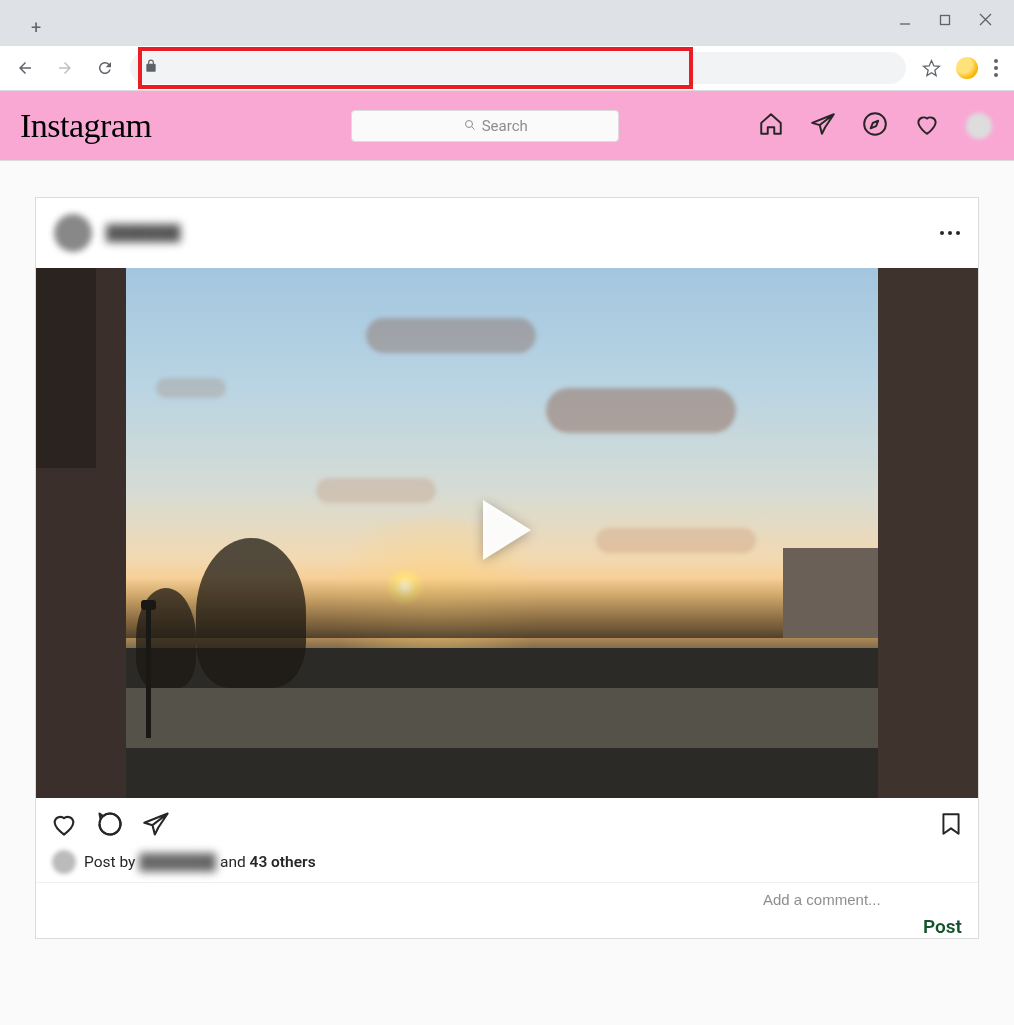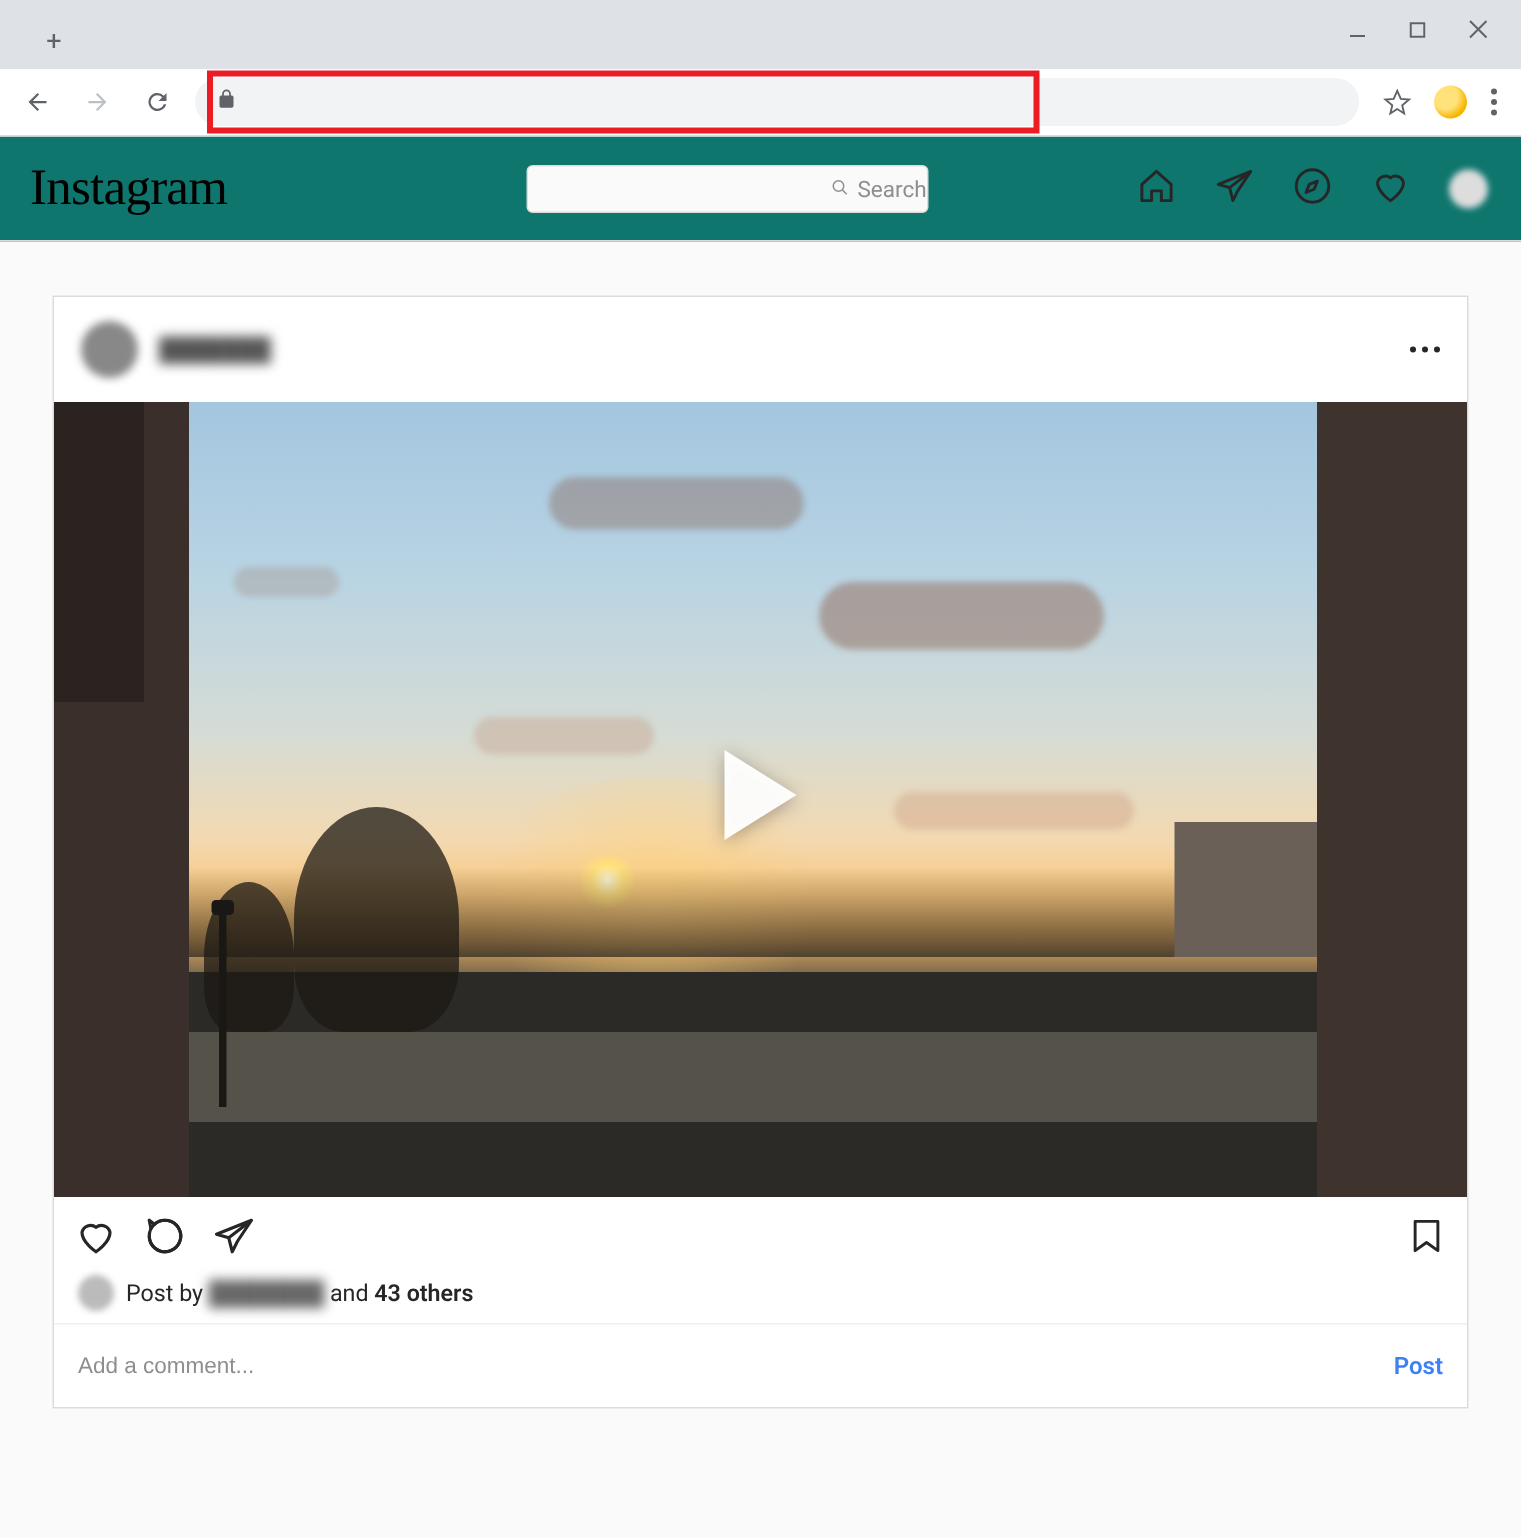--- a/index.html
+++ b/index.html
@@ -30,23 +30,23 @@
 .dots{display:flex;flex-direction:column;gap:3px;padding:0 6px;}
 .dots span{width:4px;height:4px;border-radius:50%;background:#5f6368;}
 
 
 .viewport{height:934px;overflow-y:scroll;background:#fafafa;}
 .viewport::-webkit-scrollbar{width:17px;}
 .viewport::-webkit-scrollbar-track{background:#f1f1f1;}
 .viewport::-webkit-scrollbar-thumb{background:#c1c1c1;}
 
 
-.ig-header{height:70px;background:#0f766e;border-bottom:1px solid #dbdbdb;display:flex;align-items:center;justify-content:space-between;padding:0 22px 0 20px;}
+.ig-header{height:70px;background:#f9a8d4;border-bottom:1px solid #dbdbdb;display:flex;align-items:center;justify-content:space-between;padding:0 22px 0 20px;}
 .ig-logo{font-family:"Brush Script MT","Segoe Script",cursive;font-size:34px;font-weight:500;letter-spacing:-0.5px;}
-.ig-search{width:268px;height:32px;background:#fafafa;border:1px solid #dbdbdb;border-radius:4px;display:flex;align-items:center;justify-content:flex-end;gap:6px;color:#8e8e8e;font-size:15px;margin-left:60px;padding-left:22px;}
+.ig-search{width:268px;height:32px;background:#fafafa;border:1px solid #dbdbdb;border-radius:4px;display:flex;align-items:center;justify-content:center;gap:6px;color:#8e8e8e;font-size:15px;margin-left:60px;padding-left:22px;}
 .ig-nav{display:flex;align-items:center;gap:26px;}
 .ig-nav-icon{cursor:pointer;}
 .ig-avatar{width:26px;height:26px;border-radius:50%;background:#ddd;filter:blur(2px);}
 
 
 .post-wrap{max-width:944px;margin:36px auto 0;background:#fff;border:1px solid #dbdbdb;}
 .post-header{height:70px;display:flex;align-items:center;padding:0 18px;justify-content:space-between;}
 .post-user{display:flex;align-items:center;gap:14px;}
 .post-avatar{width:38px;height:38px;border-radius:50%;background:#888;filter:blur(3px);}
 .post-username{font-weight:600;font-size:15px;filter:blur(4px);color:#555;}
@@ -81,24 +81,24 @@
 .post-actions-left{display:flex;gap:18px;}
 .act-icon{cursor:pointer;}
 
 .post-likes{padding:0 16px 8px;font-size:15.5px;color:#262626;display:flex;align-items:center;gap:8px;}
 .likes-avatar{width:24px;height:24px;border-radius:50%;background:#bbb;filter:blur(2px);}
 .likes-name{filter:blur(4px);font-weight:600;color:#666;}
 .likes-bold{font-weight:600;}
 
 .post-date{padding:0 16px 14px;font-size:11px;letter-spacing:0.3px;color:#8e8e8e;}
 
-.post-comment{border-top:1px solid #efefef;height:56px;display:flex;align-items:center;padding:0 16px;justify-content:space-between;}
+.post-comment{border-top:1px solid #efefef;height:56px;display:flex;align-items:flex-end;padding:0 16px;justify-content:space-between;flex-direction:column;}
 .comment-input{flex:1;border:none;outline:none;font-size:15px;color:#262626;background:transparent;}
 .comment-input::placeholder{color:#8e8e8e;}
-.post-btn{color:#3b82f6;font-weight:600;font-size:16px;cursor:pointer;}
+.post-btn{color:#14532d;font-weight:600;font-size:19px;cursor:pointer;}
 </style>
 </head>
 <body>
 
 <div class="browser-chrome">
   <div class="tab-strip">
     <div class="newtab">+</div>
     <div class="window-controls">
       <span class="wc-btn"><svg width="12" height="12">
             <path d="M1 10 H11" stroke="#5f6368" stroke-width="1.3"></path>

